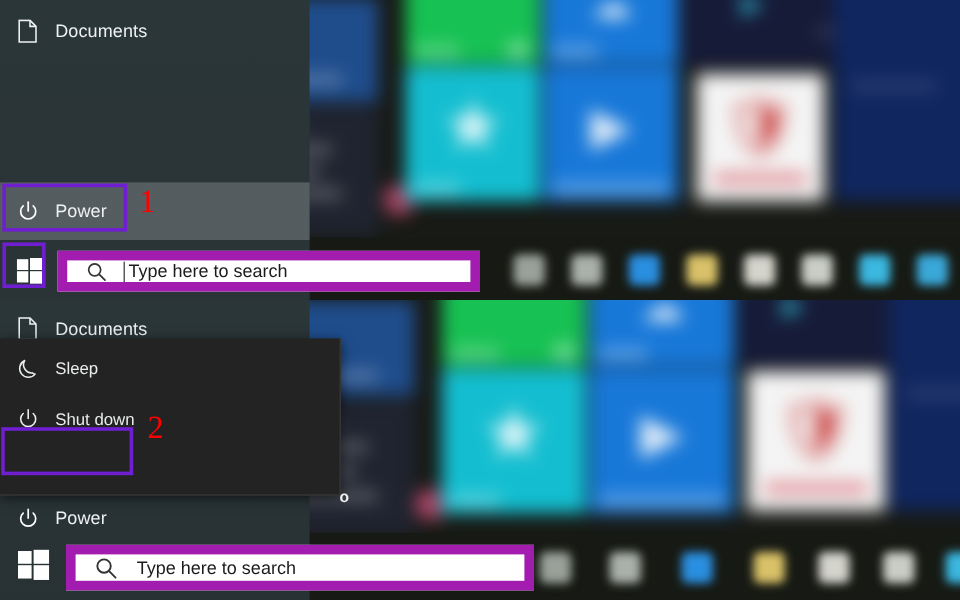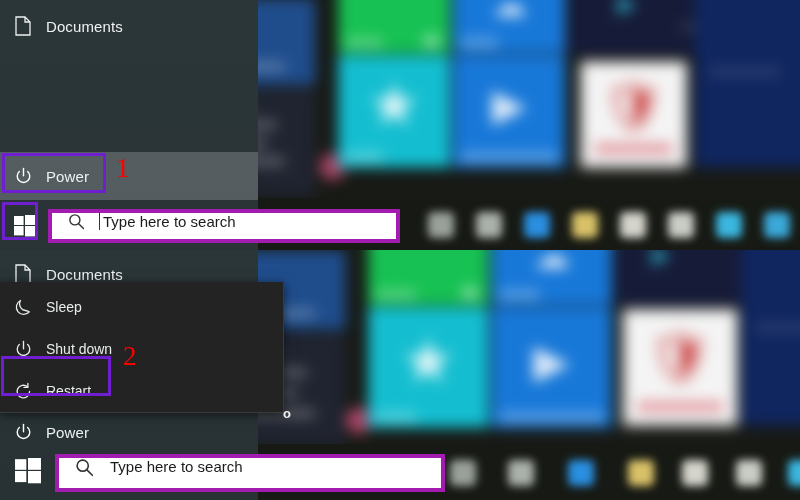--- a/index.html
+++ b/index.html
@@ -93,22 +93,22 @@
   .taskbar{
     position:absolute;left:0;right:0;bottom:0;height:48px;
   }
   .winlogo-wrap{
     position:absolute;left:4px;bottom:4px;width:42px;height:40px;
     display:flex;align-items:center;justify-content:center;
   }
   .winlogo{width:22px;height:22px;display:block;}
   .searchbox{
     position:absolute;height:34px;background:#fff;
-    border:4px solid #a21caf;
-    display:flex;align-items:flex-start;
+    border:8px solid #a21caf;
+    display:flex;align-items:center;
     box-sizing:border-box;
   }
   .searchbox .mag{margin-left:16px;display:flex;align-items:center;}
   .searchbox .caret{
     width:1px;height:17px;background:#333;margin-left:14px;
   }
   .searchbox .ph{
     margin-left:3px;color:#1b1b1b;font-size:15px;white-space:nowrap;
   }
   .searchbox.nocaret .ph{margin-left:16px;}
@@ -343,31 +343,20 @@
         <svg width="19" height="19" viewBox="0 0 20 20">
             <g fill="none" stroke="#e9ecec" stroke-width="1.4" stroke-linecap="round">
               <path d="M5.6 4.8a6.6 6.6 0 1 0 8.8 0"></path>
               <path d="M10 1.6v7.6"></path>
             </g>
           </svg>
       </span>
       <span class="txt">Shut down</span>
     </div>
 
-    <div class="fly-row" style="top:88px;">
-      <span class="ico">
-        <svg width="19" height="19" viewBox="0 0 20 20">
-            <g fill="none" stroke="#e9ecec" stroke-width="1.4" stroke-linecap="round">
-              <path d="M16.4 10a6.6 6.6 0 1 1-2.3-5"></path>
-              <path d="M14.6 1.4v4.2h-4.2"></path>
-            </g>
-          </svg>
-      </span>
-      <span class="txt">Restart</span>
-    </div>
   </div>
 
   <div style="position:absolute;left:283px;top:405px;color:#f0f0f0;font-size:13px;font-weight:bold;top:156px;">o</div>
 
   <div class="taskbar" style="height:56px;">
     <div class="winlogo-wrap" style="left:6px;bottom:8px;width:44px;height:42px;">
       <svg class="winlogo" style="width:26px;height:26px;" viewBox="0 0 22 22">
         <rect x="0" y="1" width="9.6" height="9.0" fill="#ffffff"></rect>
         <rect x="11" y="0" width="11" height="10" fill="#ffffff"></rect>
         <rect x="0" y="11" width="9.6" height="9.4" fill="#ffffff"></rect>

